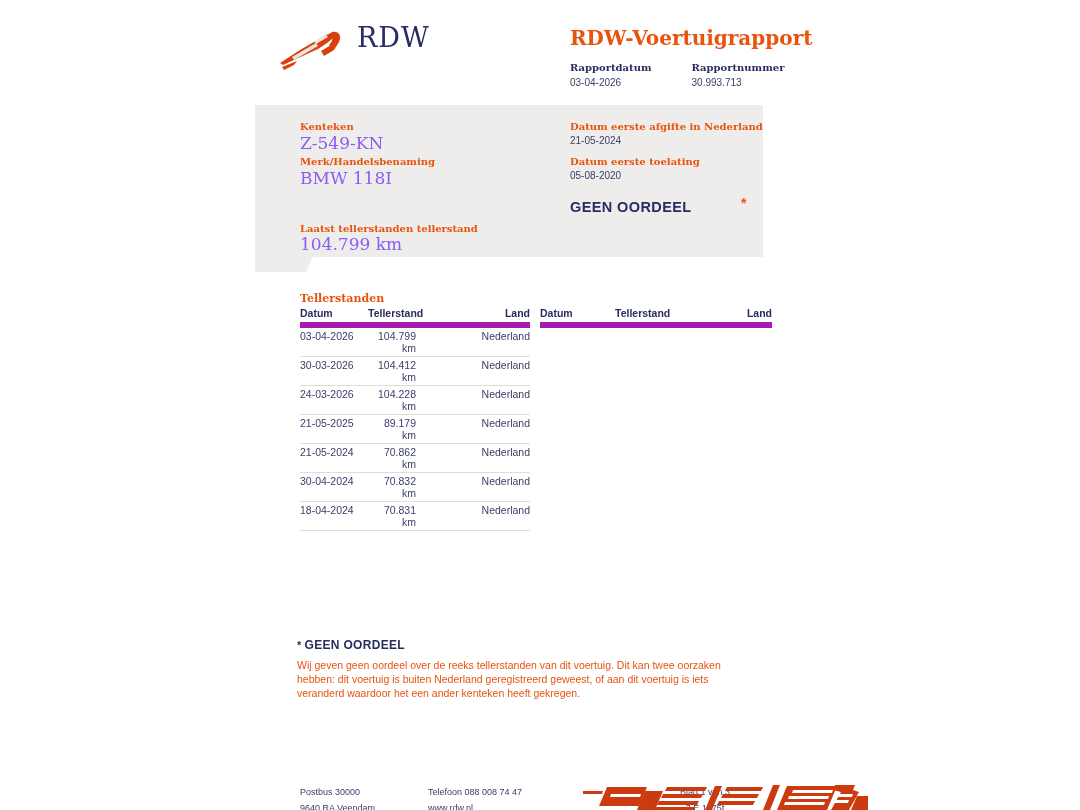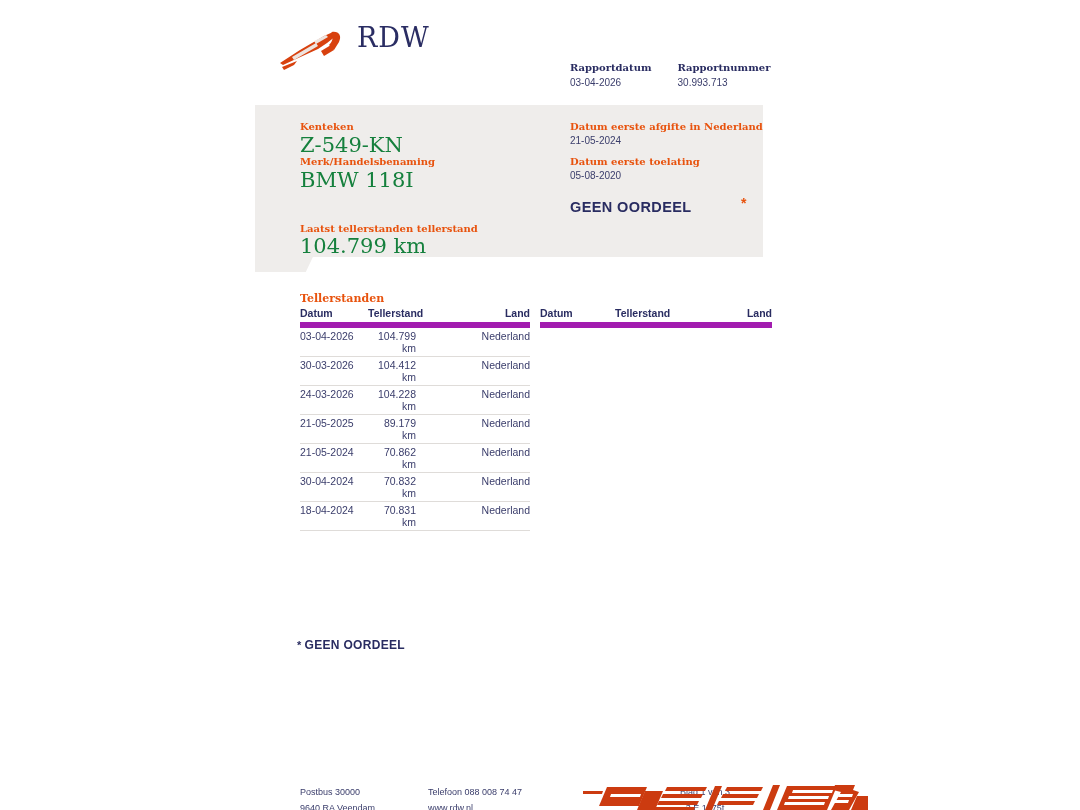--- a/index.html
+++ b/index.html
@@ -5,29 +5,29 @@
   html,body{margin:0;padding:0;background:#ffffff;}
   .page{position:relative;width:924px;height:810px;background:#ffffff;overflow:hidden;
         font-family:"Liberation Sans",sans-serif;}
 
   
   .logo-swoosh{position:absolute;left:278px;top:24px;width:72px;height:50px;}
   .logo-wordmark{position:absolute;left:357px;top:22px;font-family:"DejaVu Serif",serif;
         font-size:27px;letter-spacing:1px;color:#2A2D63;}
   .doc-title{position:absolute;left:570px;top:26px;font-family:"DejaVu Serif",serif;
         font-weight:bold;font-size:20px;color:#E8530E;}
-  .meta{position:absolute;left:570px;top:62px;display:flex;gap:26px;}
+  .meta{position:absolute;left:570px;top:62px;display:flex;gap:40px;}
   .meta .m-label{font-family:"DejaVu Serif",serif;font-weight:bold;font-size:10px;color:#292C61;}
   .meta .m-value{font-size:10px;color:#3A3D6B;margin-top:4px;}
 
   
   .panel{position:absolute;left:255px;top:105px;width:508px;height:167px;background:#EFEDEB;
         clip-path:polygon(0 0,100% 0,100% 91%,11.4% 91%,10% 100%,0 100%);}
   .p-label{position:absolute;font-family:"DejaVu Serif",serif;font-weight:bold;font-size:10px;color:#E8530E;}
-  .p-big{position:absolute;font-family:"DejaVu Serif",serif;font-size:21px;color:#15803d;}
+  .p-big{position:absolute;font-family:"DejaVu Serif",serif;font-size:17px;color:#8b5cf6;}
   .p-small{position:absolute;font-size:10px;color:#3A3D6B;}
   .p-oordeel{position:absolute;left:315px;top:94px;font-size:14.5px;font-weight:bold;
         letter-spacing:.4px;color:#292C61;}
   .p-star{position:absolute;left:486px;top:90px;font-size:14px;font-weight:bold;color:#E8530E;}
 
   
   .section-title{position:absolute;left:300px;top:292px;font-family:"DejaVu Serif",serif;
         font-weight:bold;font-size:11px;color:#E8530E;}
   .mtable{position:absolute;top:307px;}
   .t-left{left:300px;width:230px;}
@@ -65,20 +65,21 @@
   <svg class="logo-swoosh" viewBox="0 0 72 50" xmlns="http://www.w3.org/2000/svg">
     <path fill="#D8410E" d="M2 39 L22 26 L46 12 L55 8 L58 12 L49 19 L40 25 L18 35 L5 41 Z"></path>
     <path fill="#D8410E" d="M54 8 C61 7 64 12 61 18 L56 26 L51 21 C55 17 56 12 52 11 Z"></path>
     <path fill="#D8410E" d="M43 27 L53 21 L56 26 L46 32 Z"></path>
     <path fill="#D8410E" d="M4 43 L19 37 L16 41 L6 46 Z"></path>
     <path fill="#EFEDEB" d="M14 33 L38 19 L40 22 L16 36 Z" opacity="0.95"></path>
     <path fill="#EFEDEB" d="M36 17 L48 11 L50 13 L38 20 Z" opacity="0.95"></path>
   </svg>
   <div class="logo-wordmark">RDW</div>
 
+  <div class="doc-title">RDW-Voertuigrapport</div>
 
   <div class="meta">
     <div>
       <div class="m-label">Rapportdatum</div>
       <div class="m-value">03-04-2026</div>
     </div>
     <div>
       <div class="m-label">Rapportnummer</div>
       <div class="m-value">30.993.713</div>
     </div>
@@ -151,20 +152,21 @@
   <div class="mtable t-right">
     <div class="thead">
       <span class="c-datum">Datum</span>
       <span class="c-teller">Tellerstand</span>
       <span class="c-land">Land</span>
     </div>
   </div>
 
   <div class="footnote">
     <div class="fn-title"><span class="fn-marker">*</span><span>GEEN OORDEEL</span></div>
+    <div class="fn-body">Wij geven geen oordeel over de reeks tellerstanden van dit voertuig. Dit kan twee oorzaken hebben: dit voertuig is buiten Nederland geregistreerd geweest, of aan dit voertuig is iets veranderd waardoor het een ander kenteken heeft gekregen.</div>
   </div>
 
   <div class="foot foot-a">
     <div>Postbus 30000</div>
     <div>9640 RA Veendam</div>
   </div>
   <div class="foot foot-b">
     <div>Telefoon 088 008 74 47</div>
     <div>www.rdw.nl</div>
   </div>

